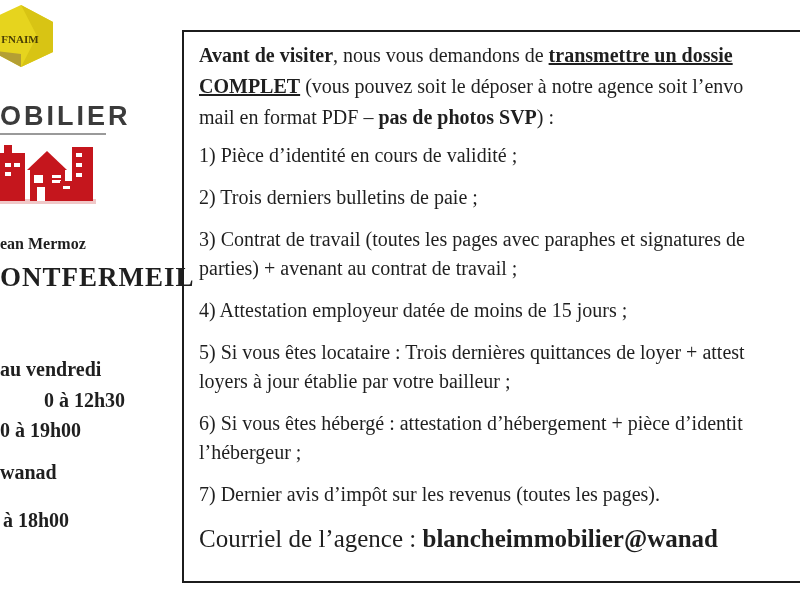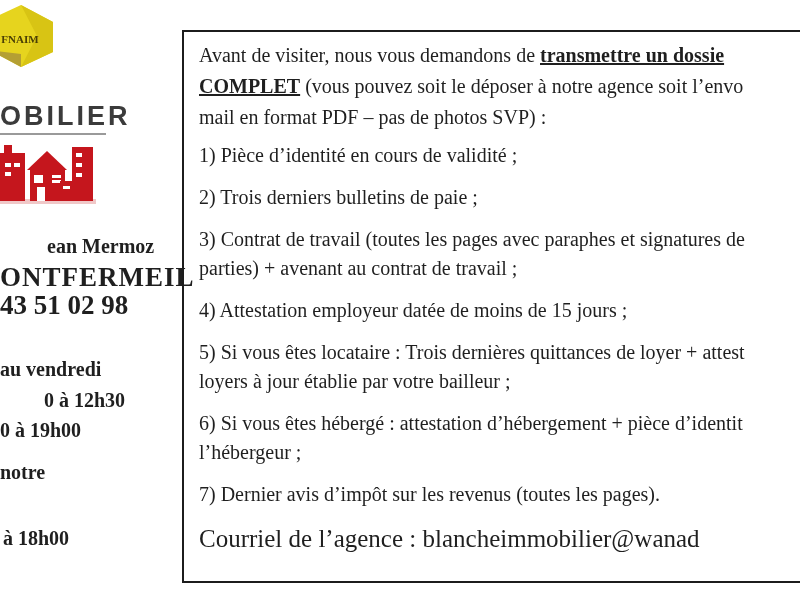--- a/index.html
+++ b/index.html
@@ -21,47 +21,47 @@
     font-family: "Liberation Sans", "DejaVu Sans", sans-serif;
     font-weight: 600; color: #3b3b3b; letter-spacing: 3px; line-height: 1; }
   .brand-line.l1 { top: 70px; font-size: 32px; }
   .brand-line.l2 { top: 103px; font-size: 27px; }
 
   .brand-divider { position: absolute; left: 0; top: 133px; width: 106px; height: 2px; background: #9a9a9a; }
 
   .houses { position: absolute; left: 0; top: 139px; width: 98px; height: 68px; }
 
   .addr { position: absolute; left: 0; font-weight: bold; line-height: 1; white-space: nowrap; }
-  .addr.a1 { top: 236px; font-size: 20px; margin-left: 47px; }
+  .addr.a1 { top: 236px; font-size: 16px; }
   .addr.a2 { top: 264px; font-size: 27px; letter-spacing: 1px; }
   .addr.a3 { top: 292px; font-size: 27px; }
 
   .hours-title { position: absolute; left: 0; top: 327px; font-size: 26px; font-weight: bold;
     text-decoration: underline; white-space: nowrap; }
   .hours-line { position: absolute; left: 0; font-size: 20px; font-weight: bold; white-space: nowrap; line-height: 1; }
   .h0 { top: 359px; }
   .h1 { top: 390px; padding-left: 44px; }
   .h2 { top: 420px; }
   .h3 { top: 462px; }
   .h4 { top: 492px; left: 6px; }
-  .h5 { top: 528px; left: 3px; }
+  .h5 { top: 510px; left: 3px; }
 
   
   .notice {
     position: absolute; left: 182px; top: 30px;
     width: 660px; height: 553px;
     border: 2px solid #1c1c1c;
     box-sizing: border-box;
     padding: 8px 0 0 15px;
   }
   .notice .line { white-space: nowrap; font-size: 20px; line-height: 31px; }
   .notice .para { margin: 0 0 13px 0; }
   .notice .para .line { line-height: 29px; }
   .intro { margin: 0 0 8px 0; }
-  .b { font-weight: normal; }
+  .b { font-weight: bold; }
   .bu { font-weight: bold; text-decoration: underline; }
   .notice-footer { margin-top: 14px; font-size: 25px; line-height: 32px; white-space: nowrap; }
 </style>
 </head>
 <body>
 
 <div class="branding">
 
   <svg class="fnaim-logo" viewBox="0 0 78 64">
     <polygon points="39,1 71,18 71,48 39,63 7,46 7,16" fill="#e6d41e"></polygon>
@@ -89,26 +89,25 @@
     <rect x="60" y="42" width="13" height="20" fill="#c5161d"></rect>
     <rect x="63" y="47" width="7" height="3" fill="#ffffff"></rect>
     <rect x="72" y="8" width="21" height="54" fill="#c5161d"></rect>
     <rect x="76" y="14" width="6" height="4" fill="#ffffff"></rect>
     <rect x="76" y="24" width="6" height="4" fill="#ffffff"></rect>
     <rect x="76" y="34" width="6" height="4" fill="#ffffff"></rect>
   </svg>
 
   <div class="addr a1">ean Mermoz</div>
   <div class="addr a2">ONTFERMEIL</div>
-  <div class="addr a3">43 51 02 98</div>
 
   <div class="hours-line h0">au vendredi</div>
   <div class="hours-line h1">0 à 12h30</div>
   <div class="hours-line h2">0 à 19h00</div>
-  <div class="hours-line h3">notre</div>
+  <div class="hours-line h3">wanad</div>
   <div class="hours-line h5">à 18h00</div>
 </div>
 
 <div class="notice">
 
   <div class="intro">
     <div class="line">
       <span class="b">Avant de visiter</span><span>, nous vous demandons de </span><span class="bu">transmettre un dossie</span>
     </div>
     <div class="line">

